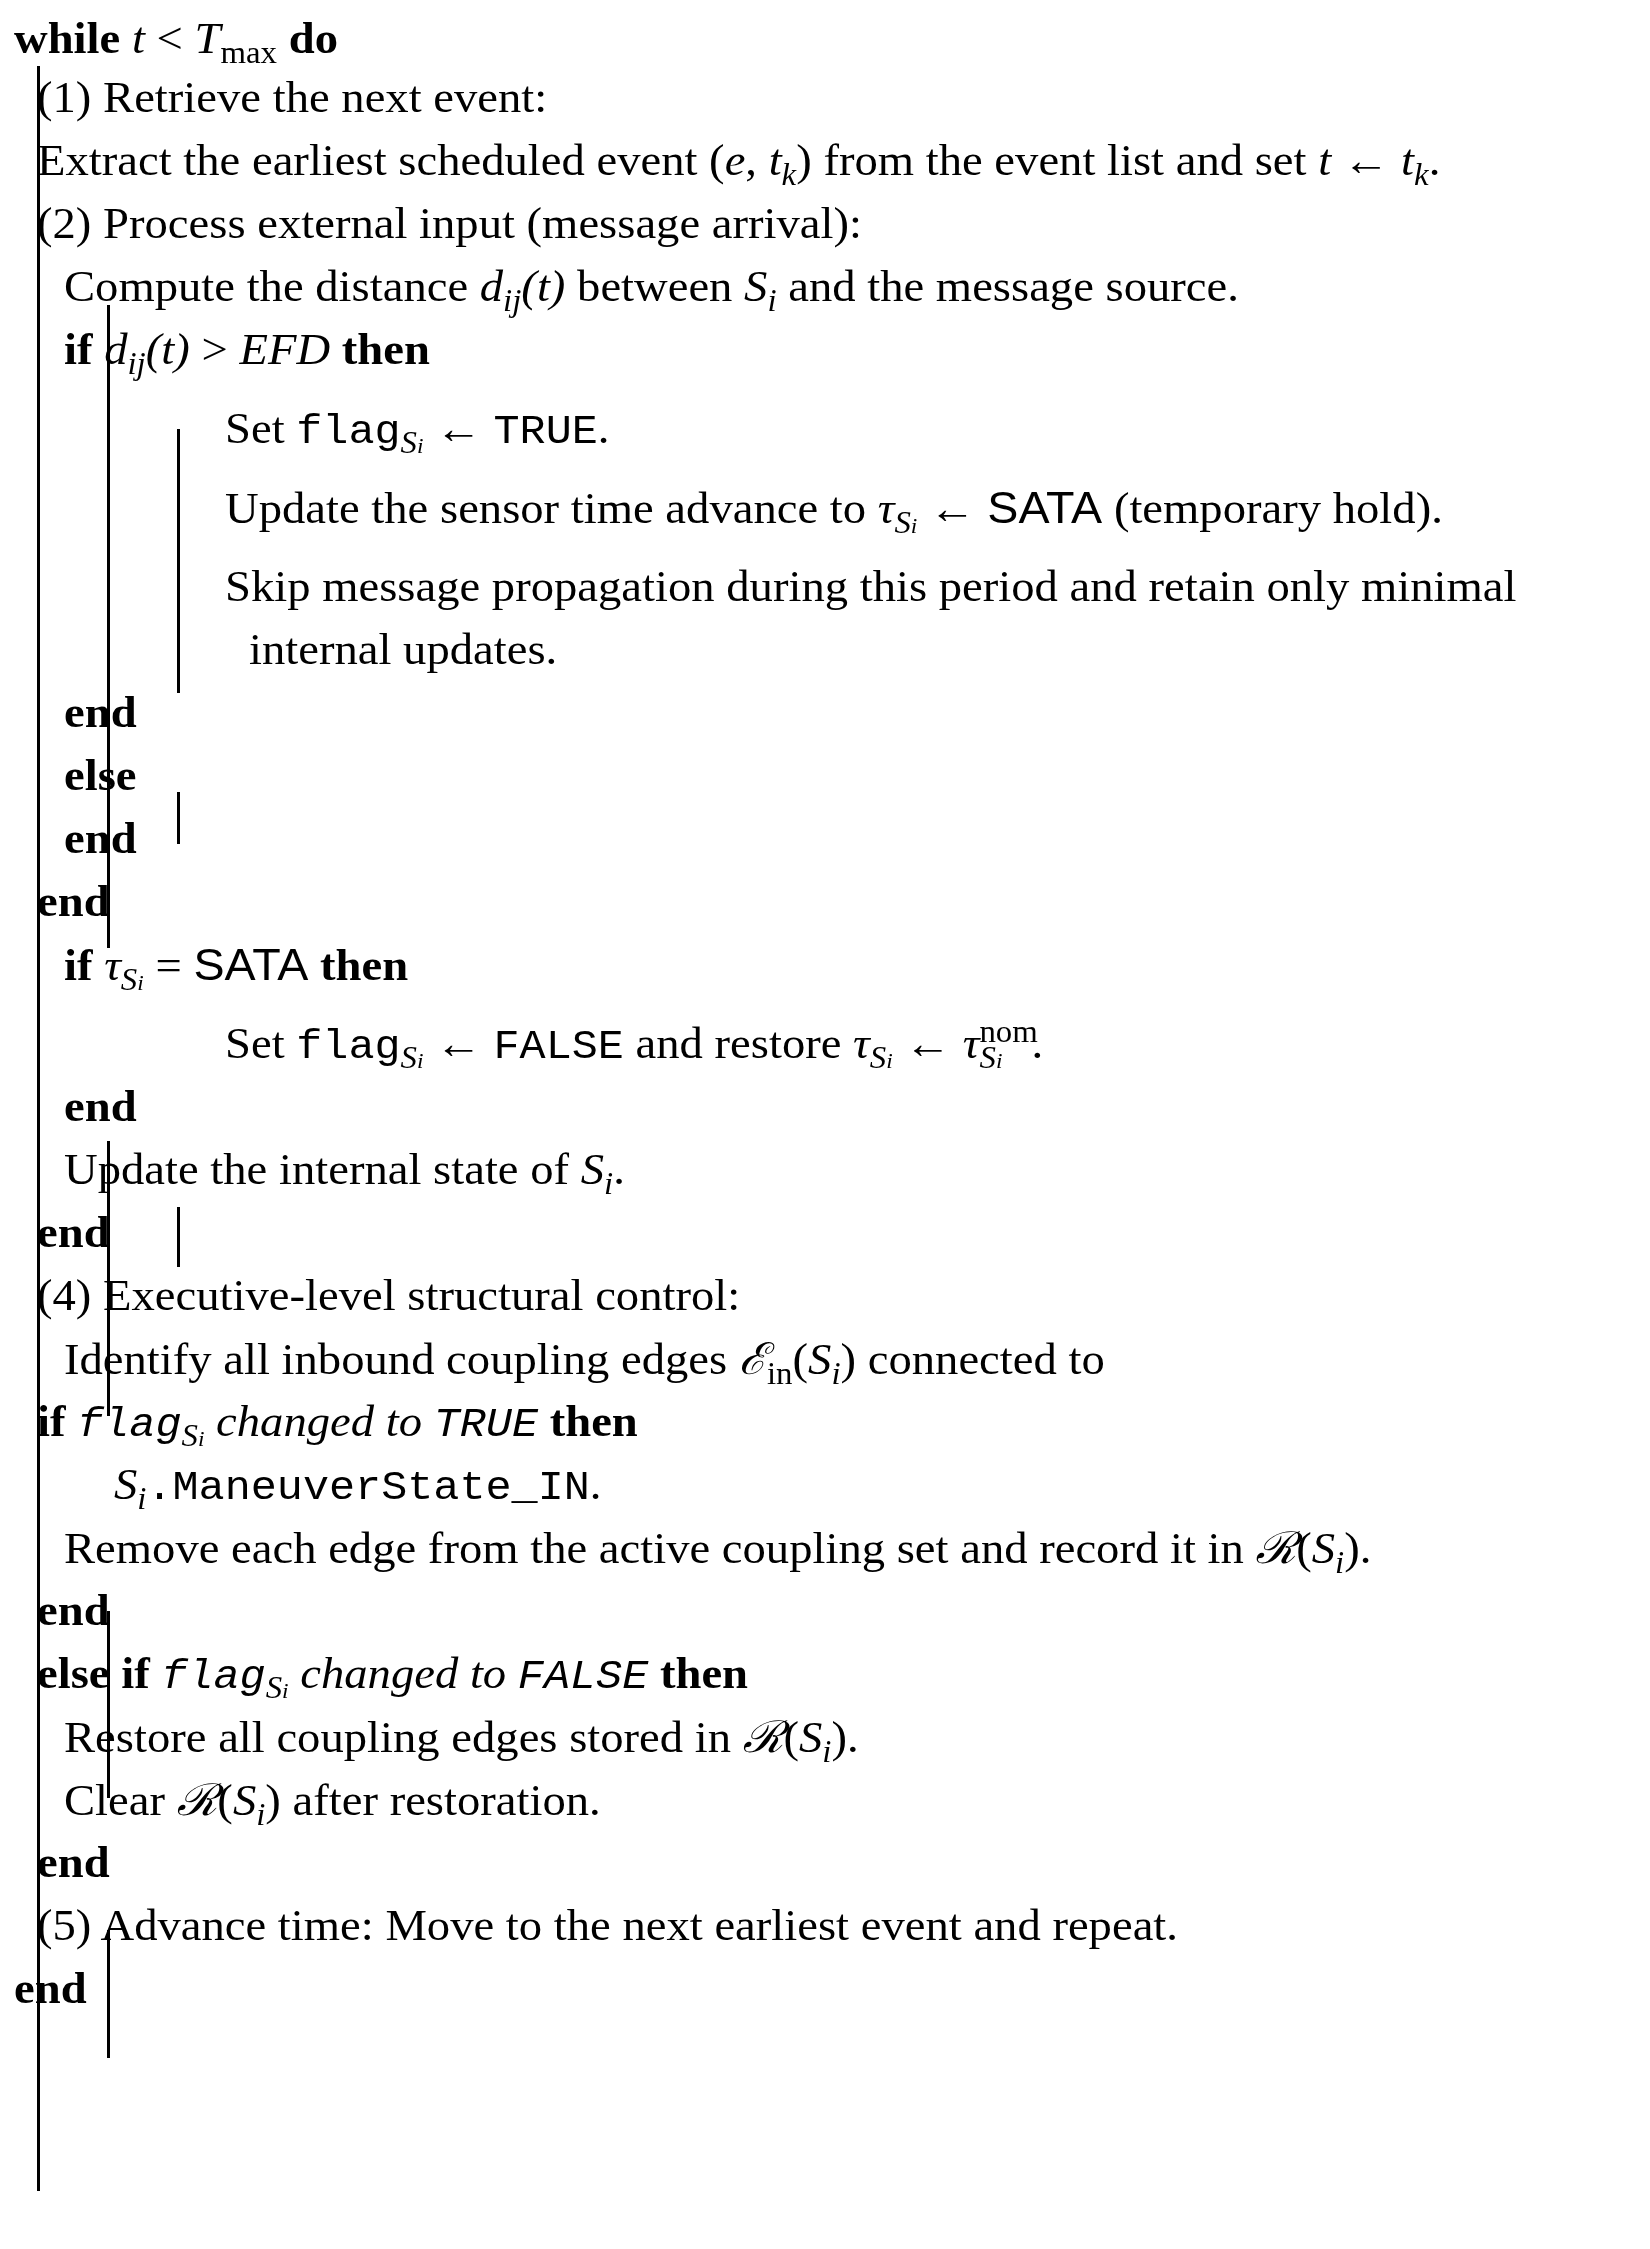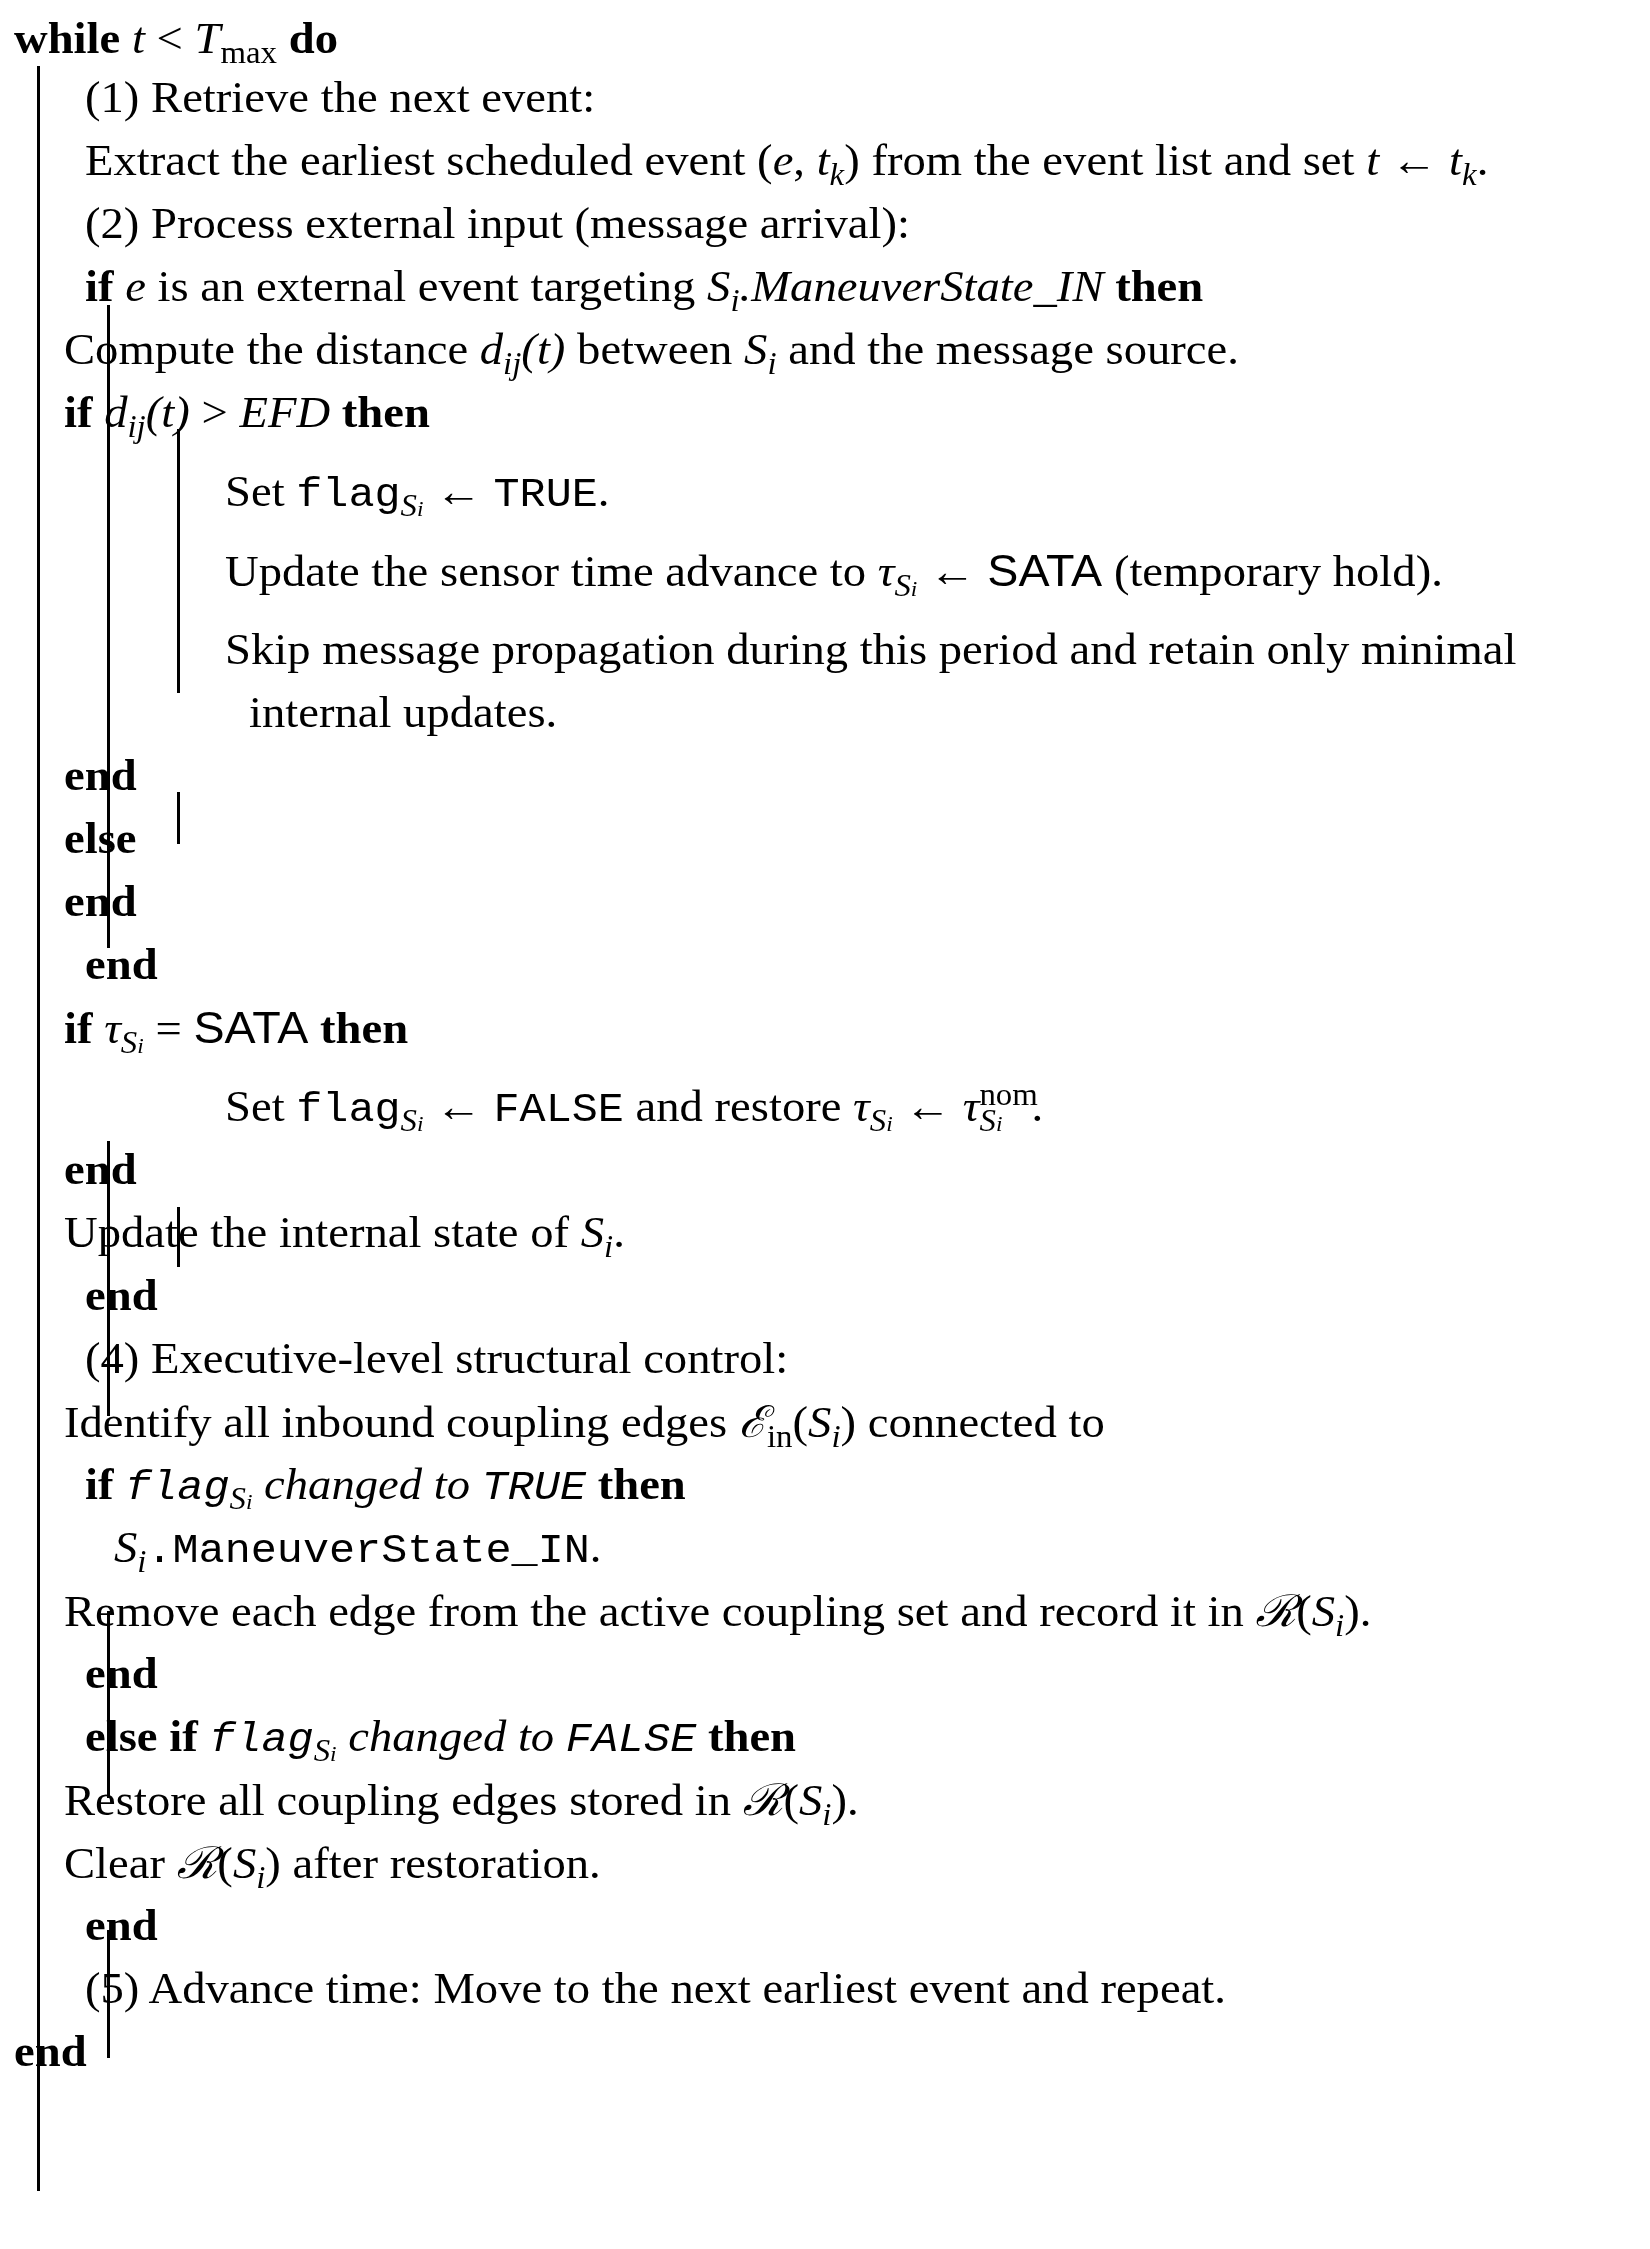--- a/index.html
+++ b/index.html
@@ -12,21 +12,21 @@
   .txt{display:inline-block;transform:scaleX(1.06);transform-origin:left center;}
   .kw{font-weight:bold;}
   .it{font-style:italic;}
   .tt{font-family:"Liberation Mono","DejaVu Sans Mono",monospace;font-size:41px;}
   .ttit{font-family:"Liberation Mono","DejaVu Sans Mono",monospace;font-style:italic;font-size:41px;}
   .sf{font-family:"Liberation Sans","DejaVu Sans",sans-serif;}
   .cal{font-family:"DejaVu Serif",serif;font-style:italic;}
   sub,sup{font-size:31px;line-height:0;}
   .bar{position:absolute;width:2.7px;background:#000;}
   .i0{padding-left:13.7px;}
-  .i1{padding-left:85px;}
+  .i1{padding-left:37px;}
   .i2{padding-left:64px;}
   .i3{padding-left:225px;margin-top:16px;}
   .i3c{padding-left:249px;}
   .i2c{padding-left:114px;}
 </style>
 </head>
 <body>
 
 <div id="algo">
 
@@ -52,23 +52,20 @@
   </div>
 
   <div class="ln i1">
     <span class="txt"><span>Extract the earliest scheduled event </span><span>(</span><span class="it">e</span><span>, </span><span class="it">t</span><sub class="it">k</sub><span>)</span><span> from the event list and set </span><span class="it">t</span><span> ← </span><span class="it">t</span><sub class="it">k</sub><span>.</span></span>
   </div>
 
   <div class="ln i1">
     <span class="txt">(2) Process external input (message arrival):</span>
   </div>
 
-  <div class="ln i1">
-    <span class="txt"><span class="kw">if</span> <span class="it">e</span><span> is an external event targeting </span><span class="it">S</span><sub class="it">i</sub><span class="it">.ManeuverState_IN</span> <span class="kw">then</span></span>
-  </div>
 
   <div class="ln i2">
     <span class="txt"><span>Compute the distance </span><span class="it">d</span><sub class="it">ij</sub><span class="it">(t)</span><span> between </span><span class="it">S</span><sub class="it">i</sub><span> and the message source.</span></span>
   </div>
 
   <div class="ln i2">
     <span class="txt"><span class="kw">if</span> <span class="it">d</span><sub class="it">ij</sub><span class="it">(t)</span><span> &gt; </span><span class="it">EFD</span> <span class="kw">then</span></span>
   </div>
 
   <div class="ln i3">

